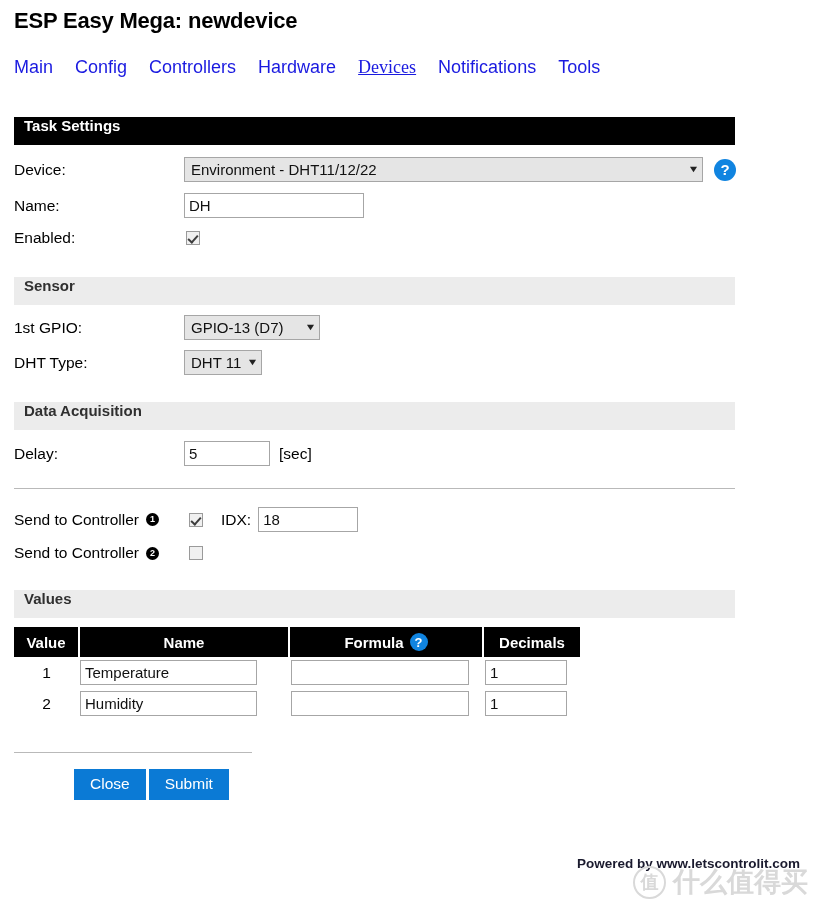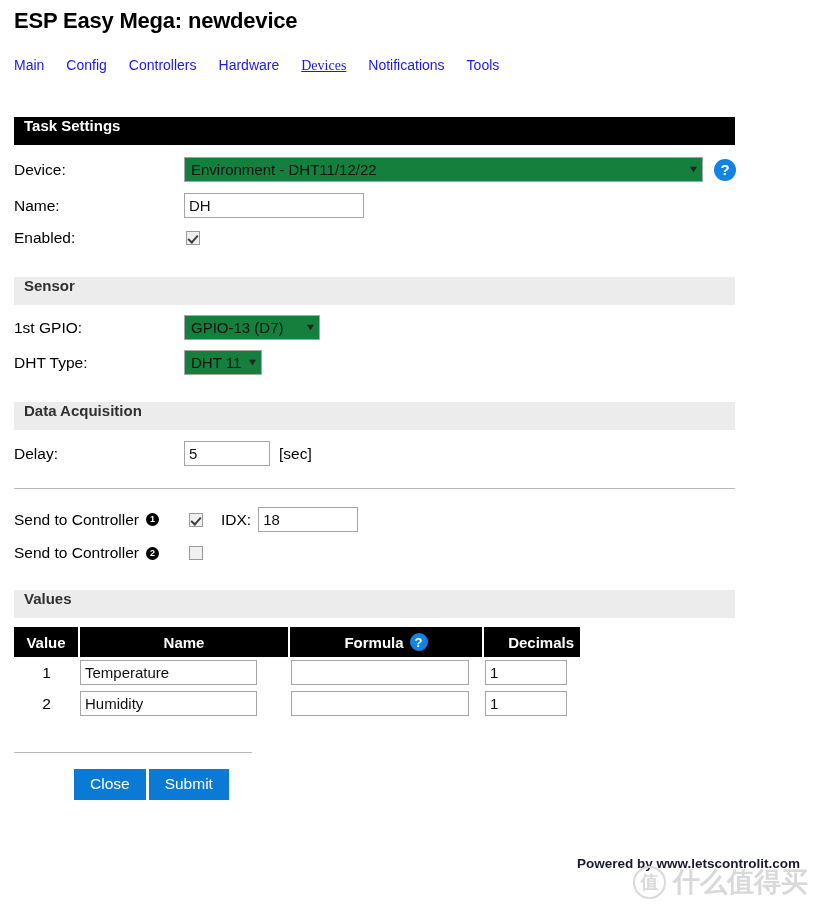--- a/index.html
+++ b/index.html
@@ -28,21 +28,21 @@
   }
 
   
   .navbar {
     position: absolute;
     left: 14px;
     top: 57px;
     display: flex;
     align-items: baseline;
     gap: 22px;
-    font-size: 14px;
+    font-size: 18px;
   }
   .nav-link {
     color: #1a1ae0;
     text-decoration: none;
     white-space: nowrap;
     cursor: pointer;
   }
   .nav-link.active {
     text-decoration: underline;
     font-family: Liberation Serif, serif;
@@ -92,21 +92,21 @@
     font-family: "Liberation Sans", sans-serif;
     font-size: 15px;
     color: #111;
     padding: 2px 4px;
     height: 25px;
     outline: none;
   }
   .sel {
     box-sizing: border-box;
     border: 1px solid #a6a6a6;
-    background: #15803d;
+    background: #e5e5e5;
     font-family: "Liberation Sans", sans-serif;
     font-size: 15px;
     color: #111;
     height: 25px;
     display: flex;
     align-items: center;
     padding: 0 4px 0 6px;
     cursor: pointer;
     justify-content: space-between;
     gap: 6px;
@@ -200,21 +200,21 @@
     font-weight: bold;
     font-size: 15px;
     height: 30px;
     padding: 0 6px;
     border-left: 2px solid #ffffff;
     border-right: 2px solid #ffffff;
     text-align: center;
     white-space: nowrap;
   }
   .values-table th:first-child { border-left: none; }
-  .values-table th:last-child  { border-right: none; text-align: right; }
+  .values-table th:last-child  { border-right: none; }
   .values-table th .th-inner {
     display: inline-flex;
     align-items: center;
     justify-content: center;
     gap: 6px;
   }
   .values-table td {
     padding: 3px 0 3px 0;
     vertical-align: middle;
   }

